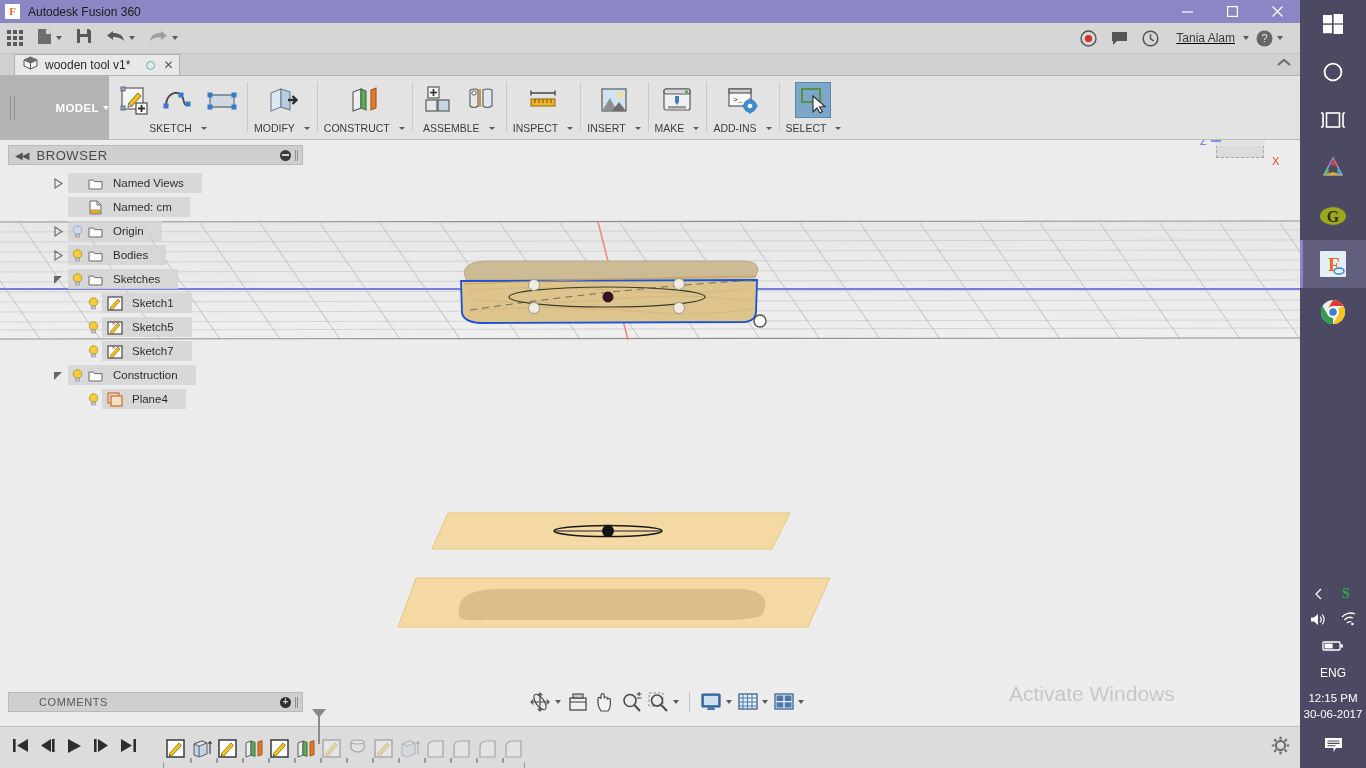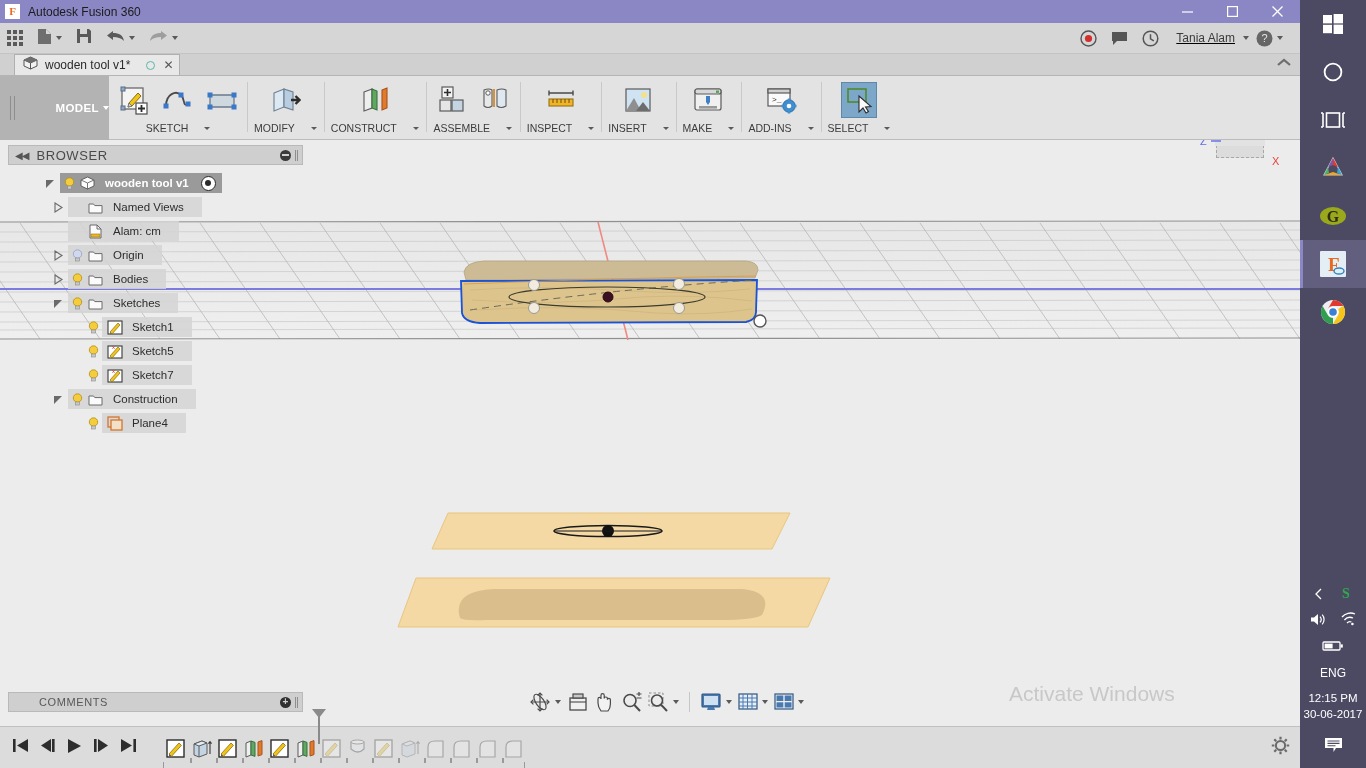--- a/index.html
+++ b/index.html
@@ -74,21 +74,21 @@
   .ws-caret { border-top-color: #ffffff; }
 
   .rgroup { display: flex; flex-direction: column; align-items: center; justify-content: flex-start;
             padding: 6px 7px 0; position: relative; }
   .rgroup + .rgroup::before {
     content: ""; position: absolute; left: 0; top: 6px; width: 1px; height: 50px; background: #c9c9c9;
   }
   .ricons { display: flex; align-items: flex-start; gap: 8px; height: 38px; }
   .ricon { width: 36px; height: 36px; display: flex; align-items: center; justify-content: center; }
   .ricon.sel { background: #7da7c9; border: 1px solid #5f87a8; }
-  .rlabel { font-size: 10.5px; color: #3c3c3c; display: flex; align-items: center; gap: 15px;
+  .rlabel { font-size: 10.5px; color: #3c3c3c; display: flex; align-items: center; gap: 8px;
             margin-top: 2px; white-space: nowrap; }
   .rlabel .caret { margin-left: 1px; border-top-width: 3.5px; }
 
   
   .viewport {
     position: absolute; left: 0; top: 140px; width: 1300px; height: 628px;
     background: #ececec; overflow: hidden;
   }
   .grid-plane { position: absolute; left: 0; top: 80px; width: 1300px; height: 122px; overflow: hidden; }
   .grid-plane svg { display: block; }
@@ -620,45 +620,20 @@
         <span class="bh-arrows">◀◀</span>
         <span class="bh-title">BROWSER</span>
         <span class="bh-right">
           <span class="bh-circle"></span>
           <span class="bh-grip"></span>
         </span>
       </div>
 
       <div class="tree">
 
-        <div class="trow" style="padding-left:32px">
-          <span class="twist">
-            <svg width="11" height="11" viewBox="0 0 11 11">
-                <path d="M1 2 L9 2 L1 10 Z" fill="#6a6a6a"></path>
-              </svg>
-          </span>
-          <span class="chip root">
-            <span class="bulb">
-              <svg width="11" height="13" viewBox="0 0 11 13">
-                  <circle cx="5.5" cy="5" r="4.2" fill="#f5cd3c" stroke="#b38f13" stroke-width=".8"></circle>
-                  <rect x="3.6" y="9" width="3.8" height="3" fill="#c9c9c9" stroke="#8a8a8a" stroke-width=".6"></rect>
-                </svg>
-            </span>
-            <span class="ticon">
-              <svg width="15" height="14" viewBox="0 0 15 14">
-                  <path d="M1 4 L7.5 1 L14 4 L14 10 L7.5 13 L1 10 Z" fill="#fcfcfc" stroke="#555" stroke-width=".9"></path>
-                  <path d="M1 4 L7.5 7 L14 4 M7.5 7 V13" fill="none" stroke="#666" stroke-width=".9"></path>
-                </svg>
-            </span>
-            <span class="tlabel">wooden tool v1</span>
-            <span class="root-target">
-                <i></i>
-              </span>
-          </span>
-        </div>
 
         <div class="trow" style="padding-left:40px">
           <span class="twist">
             <svg width="11" height="11" viewBox="0 0 11 11">
                 <path d="M2 1 L9 5.5 L2 10 Z" fill="none" stroke="#6a6a6a" stroke-width="1.1"></path>
               </svg>
           </span>
           <span class="chip">
             <span class="bulb"></span>
             <span class="ticon">
@@ -674,21 +649,21 @@
           <span class="twist"></span>
           <span class="chip">
             <span class="bulb"></span>
             <span class="ticon">
               <svg width="15" height="15" viewBox="0 0 15 15">
                   <path d="M2 1 h7 l4 4 v9 H2 Z" fill="#fbfbfb" stroke="#6a6a6a" stroke-width="1"></path>
                   <path d="M9 1 v4 h4" fill="none" stroke="#6a6a6a" stroke-width="1"></path>
                   <rect x="3" y="10" width="9" height="3" fill="#f0b429" stroke="#9a7211" stroke-width=".6"></rect>
                 </svg>
             </span>
-            <span class="tlabel">Alam: cm</span>
+            <span class="tlabel">Named: cm</span>
           </span>
         </div>
 
         <div class="trow" style="padding-left:40px">
           <span class="twist">
             <svg width="11" height="11" viewBox="0 0 11 11">
                 <path d="M2 1 L9 5.5 L2 10 Z" fill="none" stroke="#6a6a6a" stroke-width="1.1"></path>
               </svg>
           </span>
           <span class="chip">

